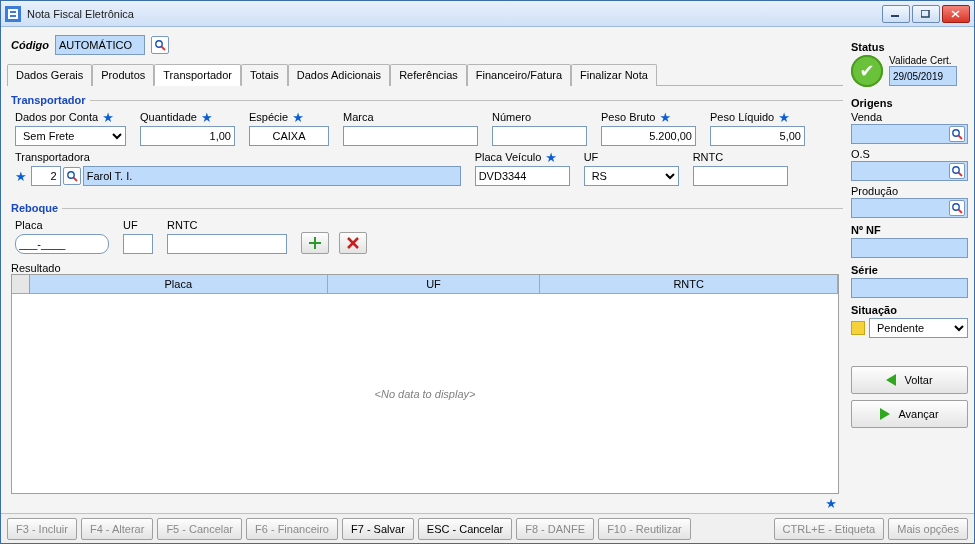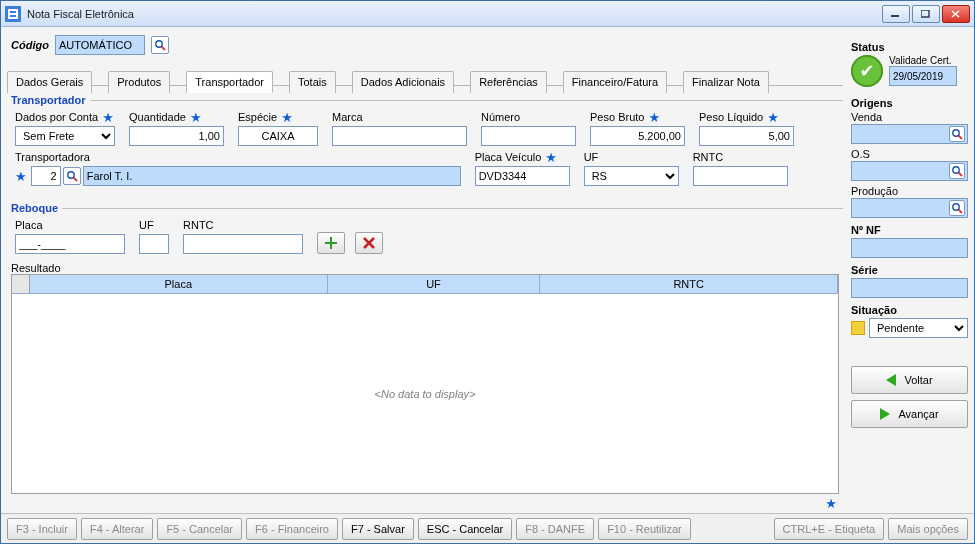--- a/index.html
+++ b/index.html
@@ -15,21 +15,21 @@
 .main { flex: 1; padding: 4px 6px 0 6px; display: flex; flex-direction: column; background: #f4f4f4; }
 .aside { width: 125px; padding: 12px 6px 4px 2px; background: #f4f4f4; }
 .row { display: flex; align-items: center; gap: 6px; }
 .lbl { color: #000; }
 .boldlbl { font-weight: bold; font-style: italic; color: #000; }
 input[type=text], select { height: 20px; border: 1px solid #7a9ac0; background: #fff; padding: 0 3px; }
 .lookup { height: 20px; border: 1px solid #7a9ac0; background: #bedbfb; padding: 0 3px; display: flex; align-items: center; }
 .magbtn { width: 18px; height: 18px; border: 1px solid #7a9ac0; background: #fff; border-radius: 2px; display: inline-flex; align-items: center; justify-content: center; cursor: pointer; }
 .star { color: #0b5ed7; font-size: 13px; margin-left: 2px; }
 .tabs { display: flex; margin-top: 6px; border-bottom: 1px solid #b5b5b5; }
-.tab { padding: 4px 8px; border: 1px solid #b5b5b5; border-bottom: none; background: #f4f4f4; margin-right: 16px; border-radius: 2px 2px 0 0; cursor: pointer; position: relative; top: 8px; }
+.tab { padding: 4px 8px; border: 1px solid #b5b5b5; border-bottom: none; background: #f4f4f4; margin-right: 0px; border-radius: 2px 2px 0 0; cursor: pointer; position: relative; top: 1px; }
 .tab.active { background: #fff; border-bottom: 1px solid #fff; }
 .groupline { display: flex; align-items: center; margin: 6px 0 2px 0; }
 .grouptitle { color: #1947c0; font-weight: bold; margin: 0 4px; white-space: nowrap; }
 .hr { flex: 1; height: 1px; background: #c0c0c0; }
 .fields { display: flex; gap: 14px; margin: 2px 0 2px 8px; flex-wrap: wrap; }
 .fcol { display: flex; flex-direction: column; gap: 2px; }
 .flabel { display: flex; align-items: center; gap: 2px; height: 14px; }
 .iconbtn { width: 28px; height: 22px; border: 1px solid #a0a0a0; background: linear-gradient(#fdfdfd,#e3e3e3); border-radius: 2px; display: inline-flex; align-items: center; justify-content: center; cursor: pointer; }
 .table { border: 1px solid #a0a0a0; background: #fff; margin-top: 2px; flex: 1; display: flex; flex-direction: column; min-height: 150px; }
 .thead { display: flex; background: #c1dcfa; border-bottom: 1px solid #8faccb; }
@@ -110,21 +110,21 @@
           <span class="grouptitle">Transportador</span>
           <div class="hr"></div>
         </div>
 
         <div class="fields">
           <div class="fcol">
             <div class="flabel">
                 <span class="lbl">Dados por Conta</span>
                 <span class="star">★</span>
               </div>
-            <select style="width:100px;"><option>Sem Frete</option></select>
+            <select style="width:111px;"><option>Sem Frete</option></select>
           </div>
           <div class="fcol">
             <div class="flabel">
                 <span class="lbl">Quantidade</span>
                 <span class="star">★</span>
               </div>
             <input type="text" style="width: 95px; text-align: right;" value="1,00">
           </div>
           <div class="fcol">
             <div class="flabel">
@@ -202,21 +202,21 @@
         <div class="groupline" style="margin-top:14px;">
           <span class="grouptitle">Reboque</span>
           <div class="hr"></div>
         </div>
 
         <div class="fields">
           <div class="fcol">
             <div class="flabel">
                 <span class="lbl">Placa</span>
               </div>
-            <input type="text" style="width: 110px;" value="___-____">
+            <input type="text" style="width: 94px; border-radius: 9px;" value="___-____">
           </div>
           <div class="fcol">
             <div class="flabel">
                 <span class="lbl">UF</span>
               </div>
             <input type="text" style="width: 30px;" value="">
           </div>
           <div class="fcol">
             <div class="flabel">
                 <span class="lbl">RNTC</span>

